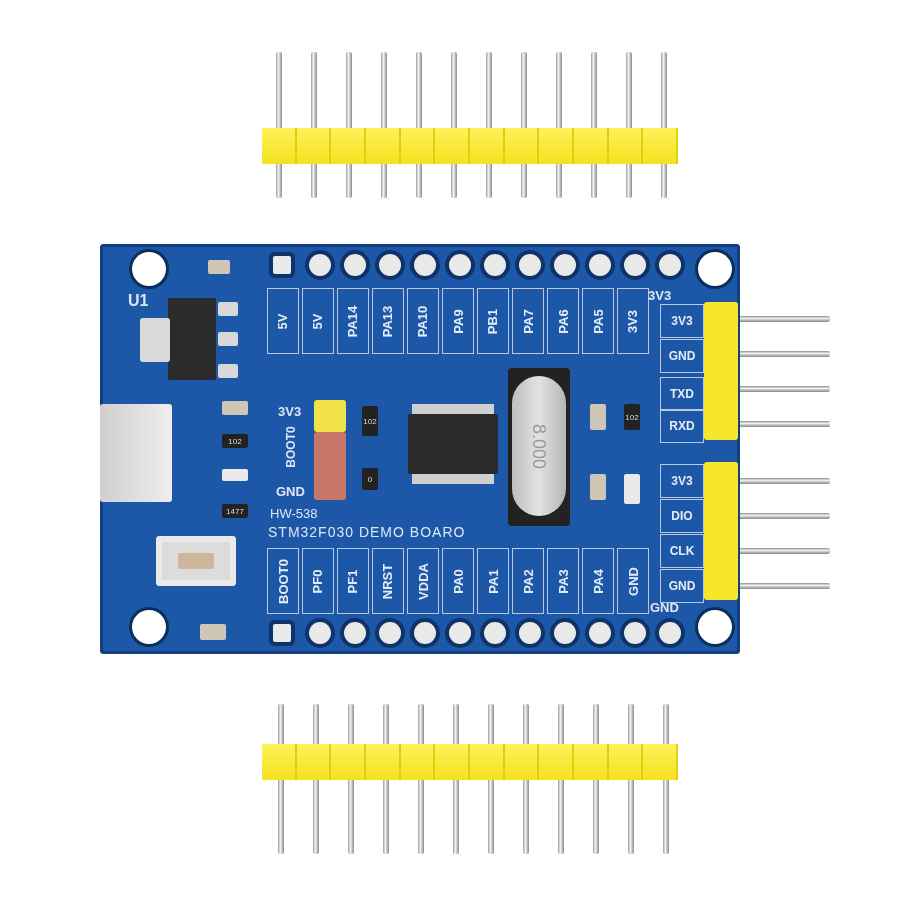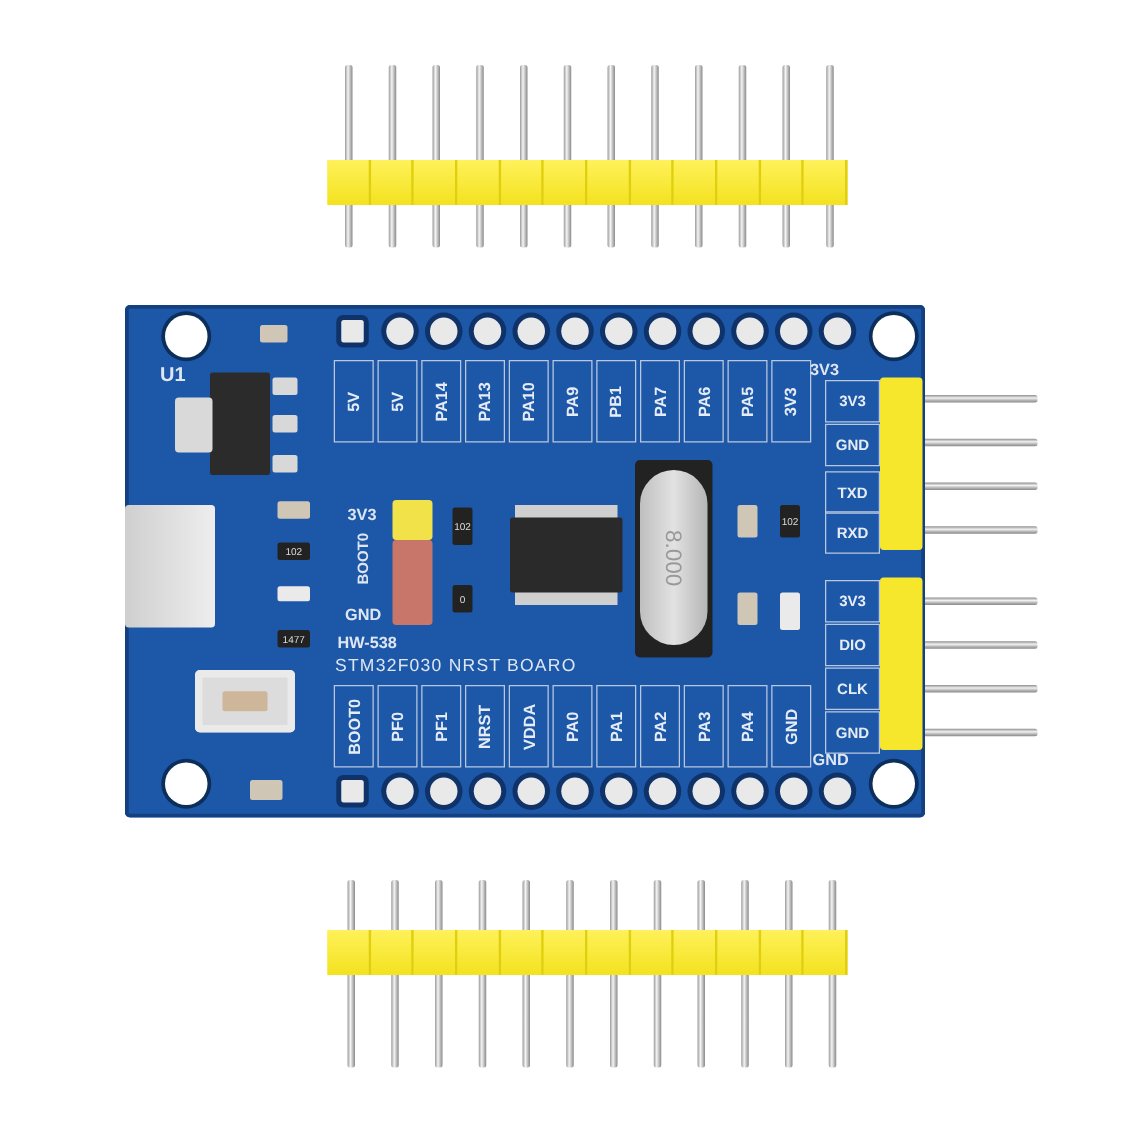--- a/index.html
+++ b/index.html
@@ -242,15 +242,15 @@
   <div class="smd" style="left:490px;top:160px;width:16px;height:26px"></div>
   <div class="res" style="left:524px;top:160px;width:16px;height:26px">102</div>
   <div class="smd" style="left:490px;top:230px;width:16px;height:26px"></div>
   <div class="abs" style="left:524px;top:230px;width:16px;height:30px;background:#eaeaea;border-radius:2px"></div>
 
   <div class="abs" style="left:56px;top:292px;width:80px;height:50px;background:#dcdcdc;border-radius:4px;box-shadow:inset 0 0 0 6px #eaeaea">
     <div style="position:absolute;left:22px;top:17px;width:36px;height:16px;background:#cdb69a;border-radius:2px"></div>
   </div>
   <div class="smd" style="left:100px;top:380px;width:26px;height:16px"></div>
 
-  <div class="silk" style="left:170px;top:262px;font-weight:bold">HW-538</div>
-  <div class="silk" style="left:168px;top:280px;font-weight:normal;font-size:14px;letter-spacing:1px">STM32F030 NRST BOARO</div>
+  <div class="silk" style="left:170px;top:262px;font-weight:normal">HW-538</div>
+  <div class="silk" style="left:168px;top:280px;font-weight:normal;font-size:14px;letter-spacing:1px">STM32F030 DEMO BOARO</div>
 </div>
 
 </body></html>

